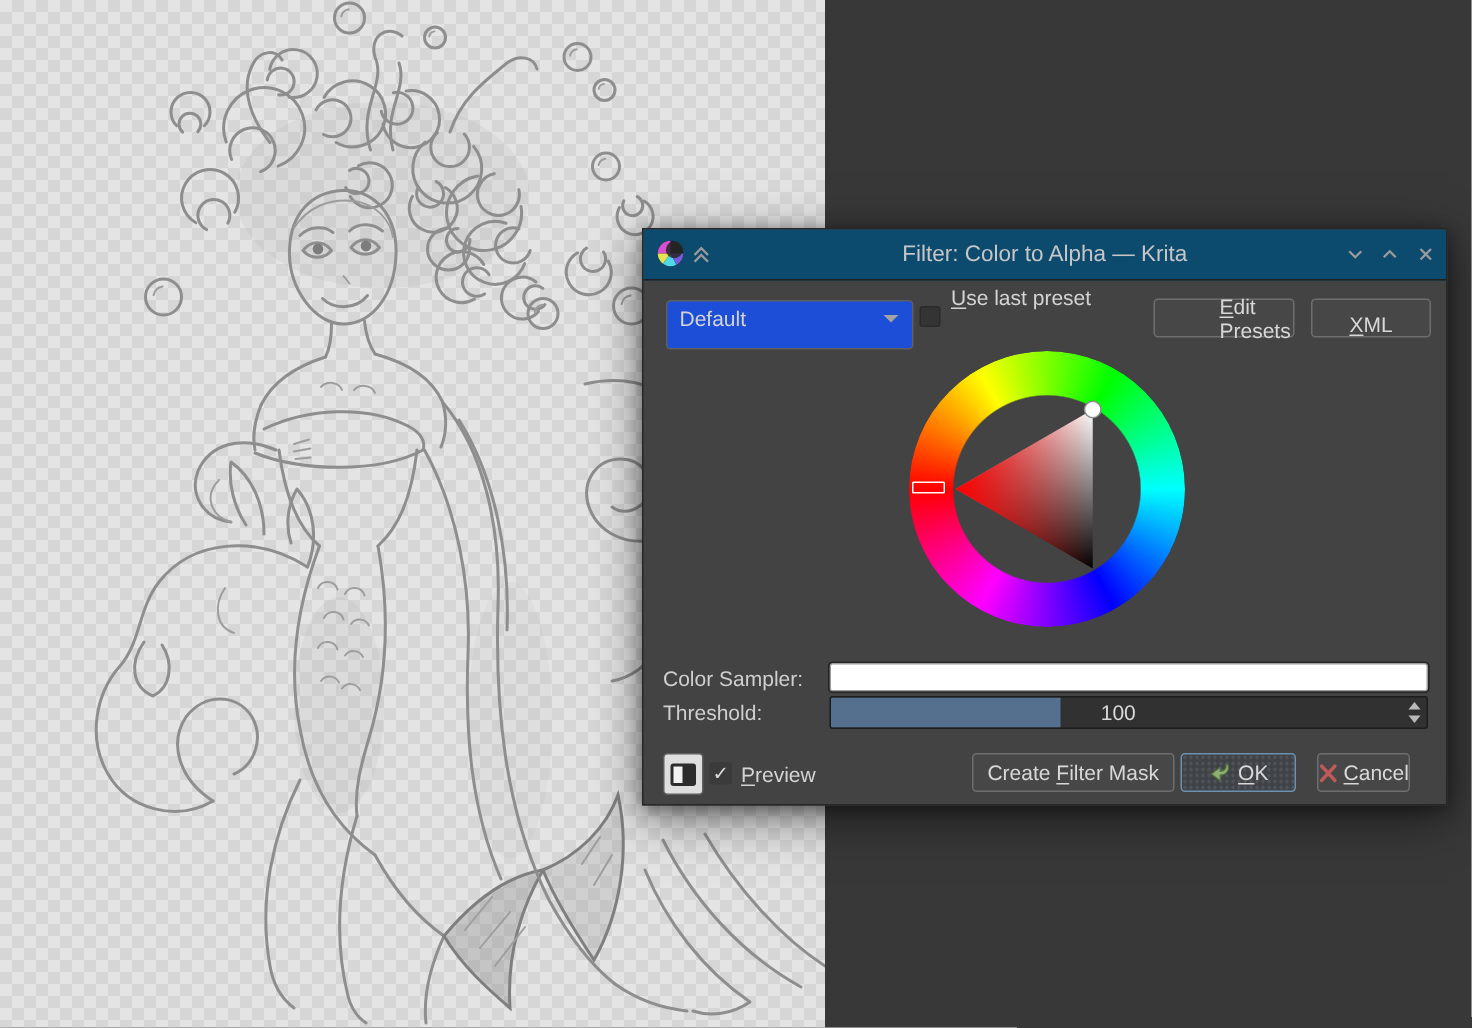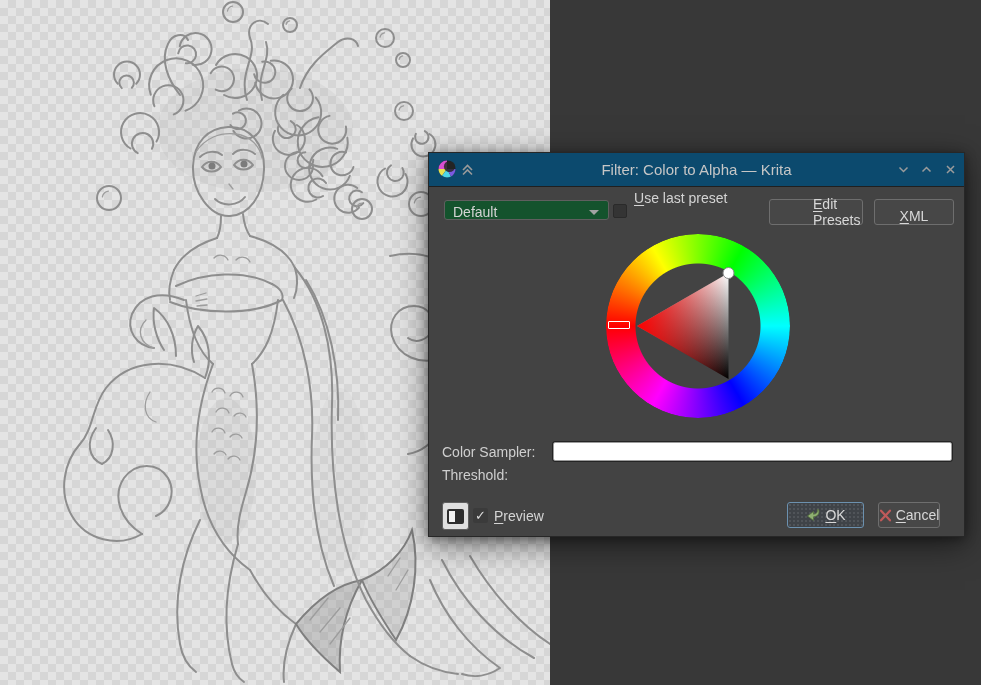--- a/index.html
+++ b/index.html
@@ -36,22 +36,22 @@
     text-align:center;color:#c6c6c6;font-size:15px;pointer-events:none;
   }
   .tb-ico{position:absolute;display:flex;align-items:center;justify-content:center;}
   .appico{left:9px;top:7px;width:18px;height:18px;}
   .shadeico{left:31px;top:9px;width:15px;height:15px;cursor:pointer;}
   .winbtn{top:10px;width:13px;height:13px;cursor:pointer;}
   .winbtn.min{left:468px;} .winbtn.max{left:491px;} .winbtn.cls{left:515px;}
 
   
   .combo{
-    position:absolute;left:15px;top:47px;width:165px;height:20px;
-    background:#14532d;border:1px solid #5f5f5f;border-radius:3px;box-sizing:border-box;
+    position:absolute;left:15px;top:47px;width:165px;height:33px;
+    background:#1d4ed8;border:1px solid #5f5f5f;border-radius:3px;box-sizing:border-box;
     line-height:22px;padding-left:8px;cursor:pointer;
   }
   .combo .caret{
     position:absolute;right:9px;top:9px;width:0;height:0;
     border-left:5px solid transparent;border-right:5px solid transparent;border-top:5px solid #a3a3a3;
   }
   .chk{
     position:absolute;left:184px;top:51px;width:14px;height:14px;background:#343434;
     border:1px solid #2a2a2a;border-radius:2px;cursor:pointer;box-sizing:border-box;
   }
@@ -318,27 +318,38 @@
       <polygon points="31,92 122.5,39 122.5,145" fill="url(#hg)"></polygon>
       <circle cx="122.5" cy="39" r="5.5" fill="#ffffff" stroke="#8a8a8a" stroke-width="1"></circle>
     </svg>
     <div class="huemark"></div>
   </div>
 
   <div class="lbl sampler">Color Sampler:</div>
   <div class="swatch"></div>
 
   <div class="lbl threshold">Threshold:</div>
+  <div class="slider">
+    <div class="fill"></div>
+    <div class="val">100</div>
+    <div class="spin">
+      <div class="sp up"></div>
+      <div class="sp dn"></div>
+    </div>
+  </div>
 
   <div class="toggle">
     <div class="ic"></div>
   </div>
   <div class="prevbox"><span>✓</span></div>
   <div class="prevlbl"><span class="accel">P</span><span>review</span></div>
 
+  <div class="btn btn-cfm">
+      <span><span>Create </span><span class="accel">F</span><span>ilter Mask</span></span>
+    </div>
 
   <div class="btn btn-ok">
     <span style="display:flex;">
       <svg width="16" height="14" viewBox="0 0 16 14">
         <path d="M13.5,1.5 C15,5 13,8.5 8.5,8.8 L8.5,12.5 L2.5,8 L8.5,3.5 L8.5,6.2 C11.5,6 13,4 12.2,1.8 Z" fill="#8fb071" stroke="#55703f" stroke-width="0.8"></path>
       </svg>
     </span>
     <span><span class="accel">O</span><span>K</span></span>
   </div>
 

